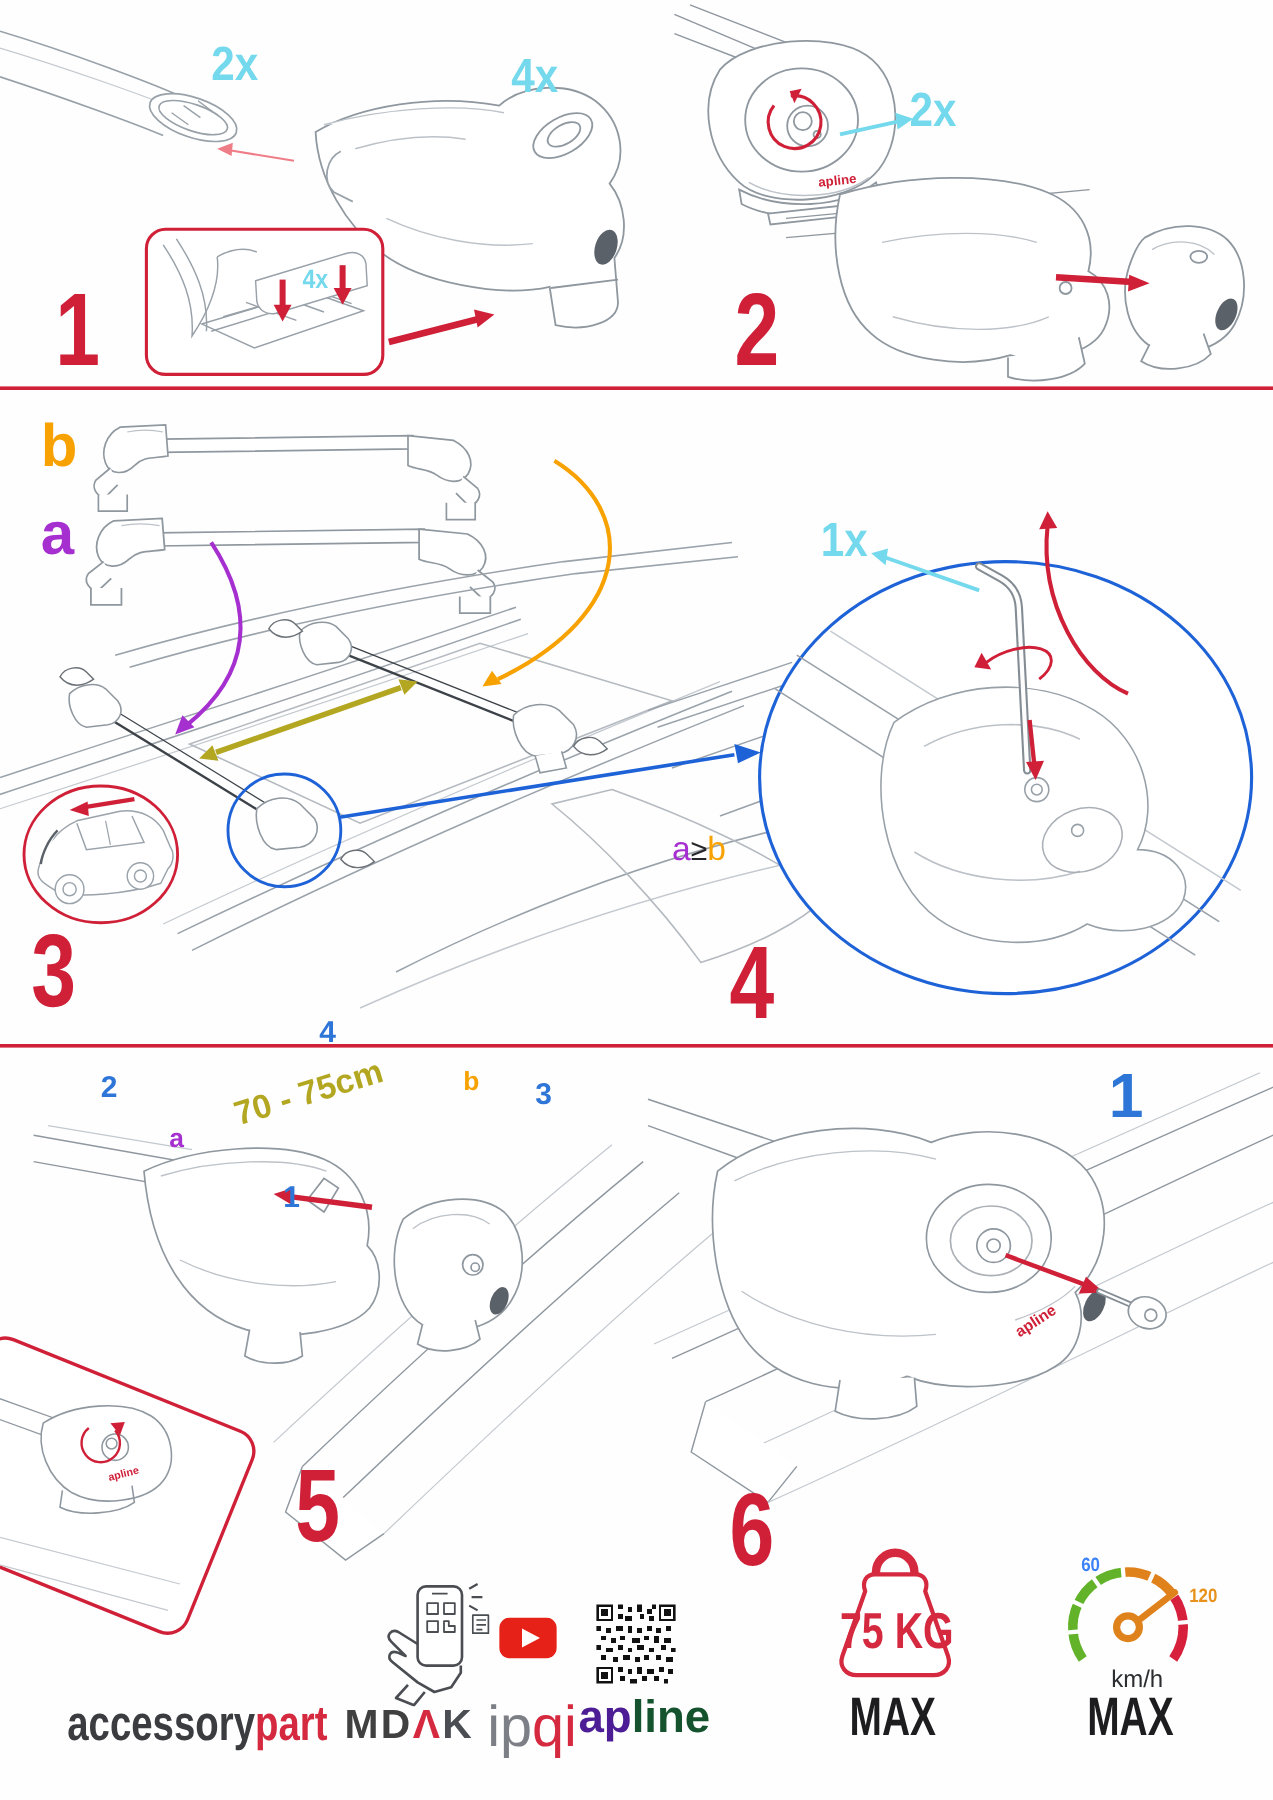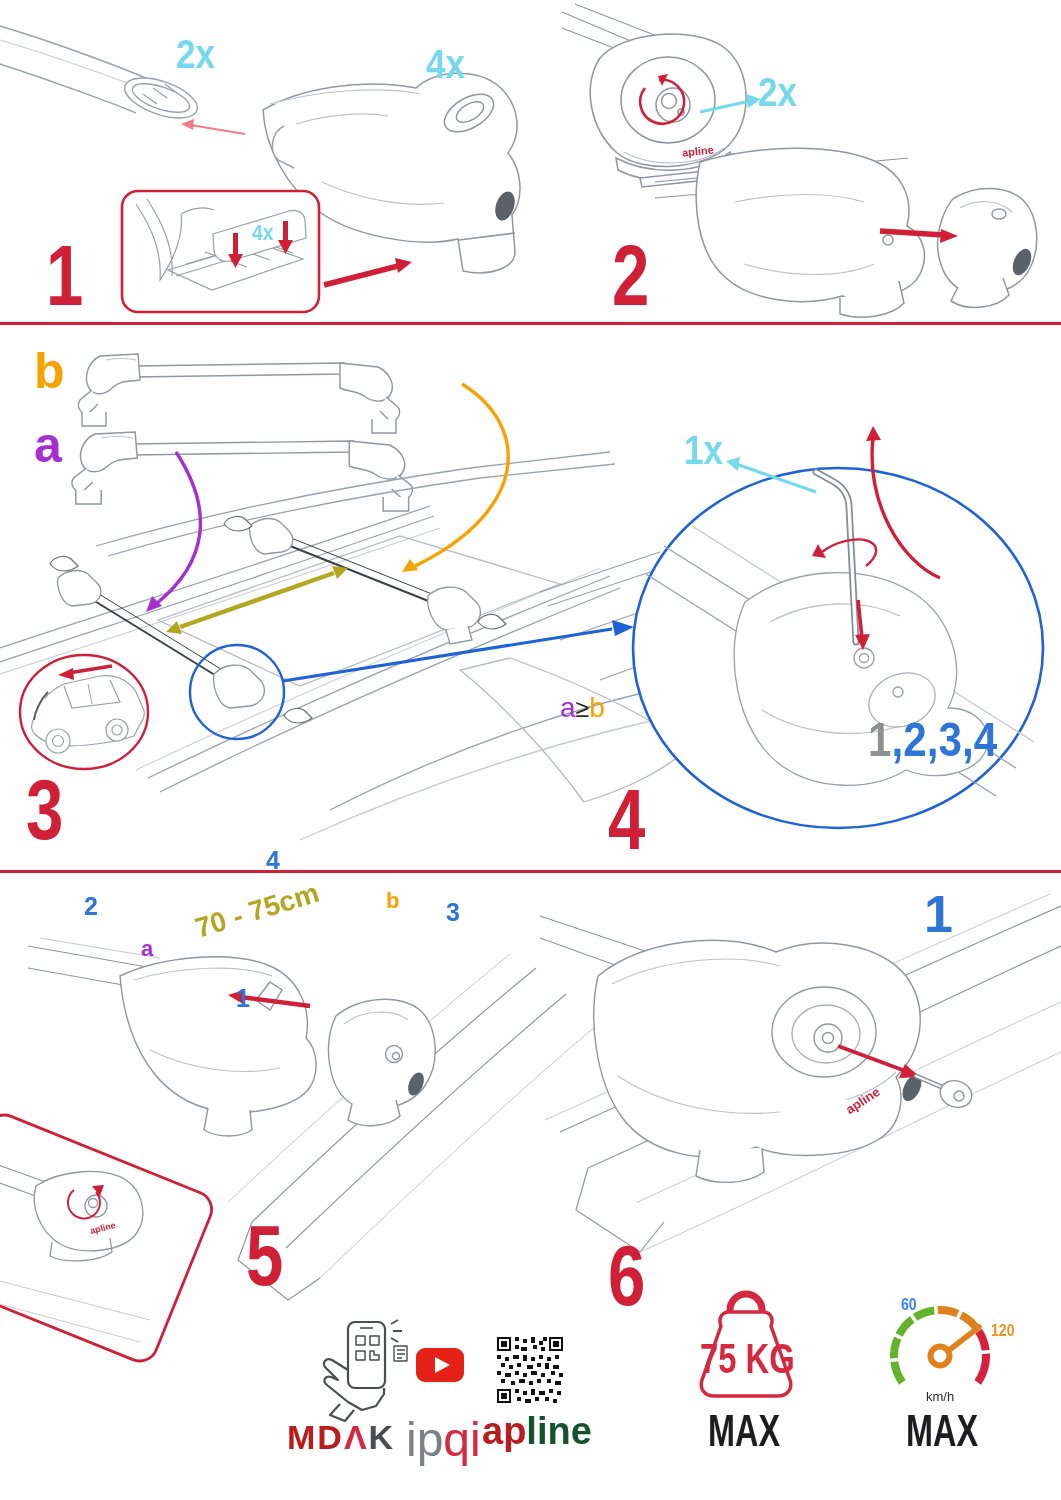--- a/index.html
+++ b/index.html
@@ -453,31 +453,31 @@
 <span class="t olab purple" style="left:34px;top:420px">a</span>
 <span class="t roofnum" style="left:84px;top:894px">2</span>
 <span class="t roofnum" style="left:266px;top:848px">4</span>
 <span class="t roofnum" style="left:446px;top:900px">3</span>
 <span class="t roofnum" style="left:236px;top:986px">1</span>
 <span class="t purple" style="left:141px;top:938px;font-size:22px;font-weight:bold">a</span>
 <span class="t orange" style="left:386px;top:890px;font-size:22px;font-weight:bold">b</span>
 <span class="t" style="left:192px;top:916px;font-size:28px;font-weight:bold;color:#b3a722;transform:rotate(-17deg);transform-origin:0 0">70 - 75cm</span>
 
 <span class="t" style="left:560px;top:694px;font-size:28px;font-weight:normal"><span class="purple">a</span><span style="color:#26262a;font-size:25px">≥</span><span class="orange">b</span></span>
-<span class="t" style="left:868px;top:716px;font-size:48px;font-weight:bold"><span class="cond9"><span style="color:#8f9094">1</span><span style="color:#2e75d8">,2,3,4</span></span></span>
 <span class="t bluebig" style="left:924px;top:888px;font-size:52px">1</span>
 
 <span class="t brand-tiny" style="left:682px;top:146px;font-size:11px;transform:rotate(-6deg)">apline</span>
 <span class="t brand-tiny" style="left:90px;top:1224px;font-size:9px;transform:rotate(-14deg)">apline</span>
 <span class="t brand-tiny" style="left:844px;top:1094px;font-size:13px;transform:rotate(-33deg)">apline</span>
 
-<span class="t" style="left:287px;top:1420px;font-size:34px;font-weight:bold;letter-spacing:2px"><span style="color:#b91c1c">MD</span><span style="color:#d5293f">Λ</span><span style="color:#4a4d52">K</span></span>
+<span class="t" style="left:56px;top:1416px;font-size:41px;font-weight:bold"><span class="cond"><span style="color:#3a3c40">accessory</span><span style="color:#d5293f">part</span></span></span>
+<span class="t" style="left:287px;top:1420px;font-size:34px;font-weight:bold;letter-spacing:2px"><span style="color:#404040">MD</span><span style="color:#d5293f">Λ</span><span style="color:#4a4d52">K</span></span>
 <span class="t" style="left:406px;top:1416px;font-size:48px"><span style="color:#7c8086">ip</span><span style="color:#d5293f">qi</span></span>
-<span class="t" style="left:482px;top:1412px;font-size:38px;font-weight:bold"><span style="color:#b91c1c">ap</span><span style="color:#14532d">line</span></span>
+<span class="t" style="left:482px;top:1412px;font-size:38px;font-weight:bold"><span style="color:#4c1d95">ap</span><span style="color:#14532d">line</span></span>
 
 <span class="t" style="left:700px;top:1338px;font-size:42px;font-weight:bold;color:#d5293f"><span class="cond">75 KG</span></span>
 <span class="t" style="left:708px;top:1408px;font-size:45px;font-weight:bold;color:#1d1d1f"><span class="cond" style="transform:scaleX(0.72)">MAX</span></span>
 <span class="t" style="left:901px;top:1297px;font-size:16px;font-weight:bold;color:#3b82f6"><span class="cond9">60</span></span>
 <span class="t" style="left:991px;top:1323px;font-size:16px;font-weight:bold;color:#e8921c"><span class="cond9">120</span></span>
-<span class="t" style="left:926px;top:1390px;font-size:13px;color:#2b2d30">km/h</span>
+<span class="t" style="left:926px;top:1390px;font-size:20px;color:#2b2d30">km/h</span>
 <span class="t" style="left:906px;top:1408px;font-size:45px;font-weight:bold;color:#1d1d1f"><span class="cond" style="transform:scaleX(0.72)">MAX</span></span>
 
 </div>
 
 </body></html>

